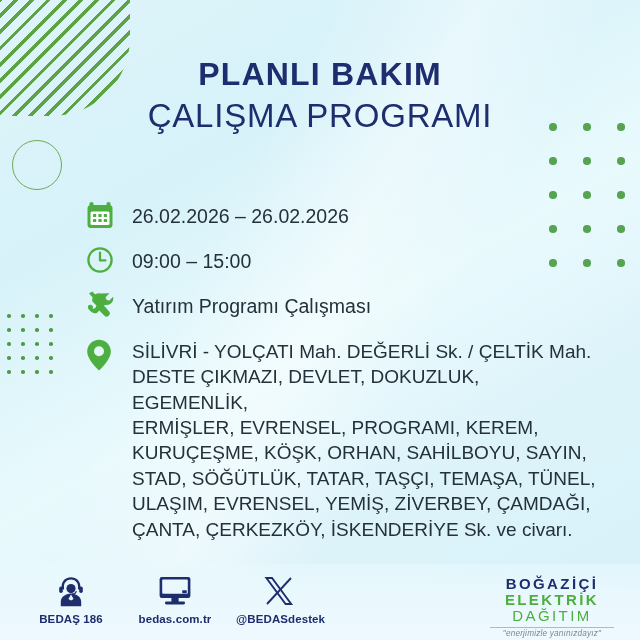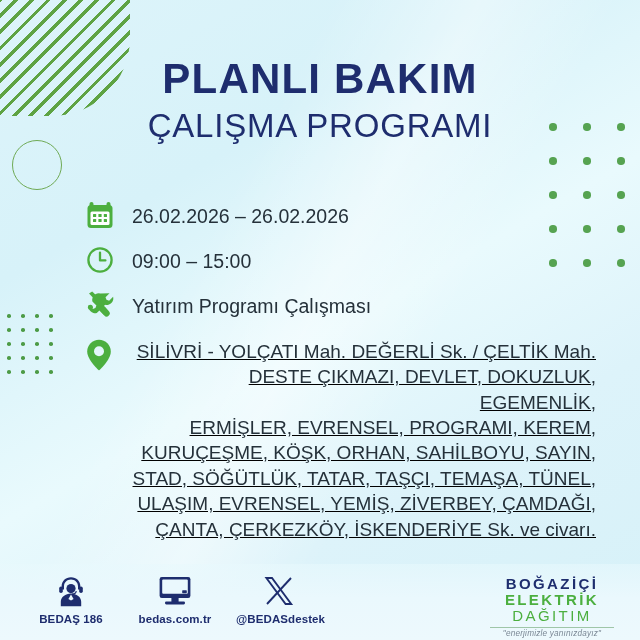--- a/index.html
+++ b/index.html
@@ -81,46 +81,46 @@
     background: linear-gradient(118deg,
       rgba(255,255,255,0) 34%,
       rgba(255,255,255,0.42) 49%,
       rgba(255,255,255,0) 63%);
   }
 
   
   #header { position: absolute; left: 0; top: 58px; width: 640px; text-align: center; }
   #title-main {
     color: #1e2d6e;
-    font-size: 42px;
+    font-size: 32px;
     font-weight: 700;
     letter-spacing: 1.2px;
     line-height: 1.02;
     white-space: nowrap;
   }
   #title-sub {
     color: #1e2d6e;
     font-size: 33px;
     font-weight: 400;
     letter-spacing: 0.8px;
     margin-top: 6px;
     white-space: nowrap;
   }
 
   
-  #info { position: absolute; left: 86px; top: 200px; width: 510px; text-align: right; }
+  #info { position: absolute; left: 86px; top: 200px; width: 510px; }
   .row { position: relative; display: flex; align-items: flex-start; margin-bottom: 16px; }
   .row .ico { width: 46px; flex: 0 0 46px; display: flex; justify-content: flex-start; align-items: flex-start; padding-top: 1px; }
   .row .txt {
     color: #25313a;
     font-size: 19.5px;
     line-height: 1.28;
     padding-top: 4px;
   }
-  #row-address { margin-bottom: 16px; text-decoration: underline; }
+  #row-address { margin-bottom: 16px; }
   #row-address .txt { font-size: 19px; line-height: 1.335; width: 470px; }
   #row-address .ico { padding-top: 4px; }
 
   
   #footer {
     position: absolute; left: 0; bottom: 0;
     width: 640px; height: 76px;
     background: linear-gradient(180deg, rgba(232,249,253,0.55) 0%, #eaf8fd 45%, #edf9fd 100%);
   }
   #footer-left {

